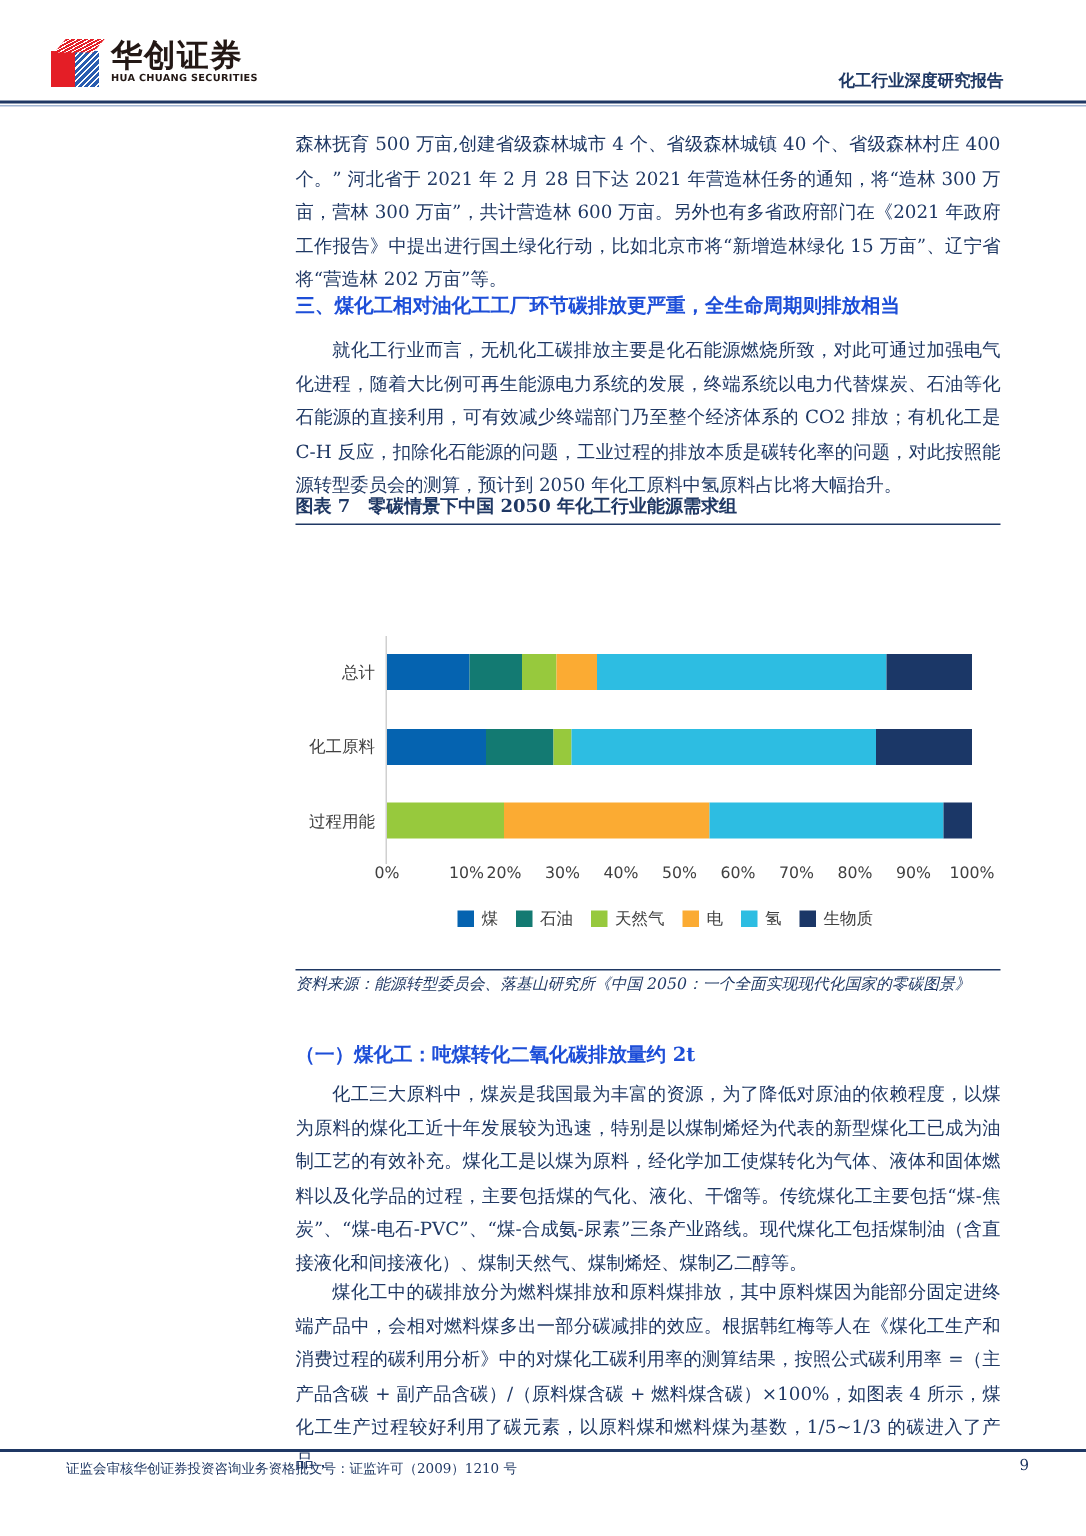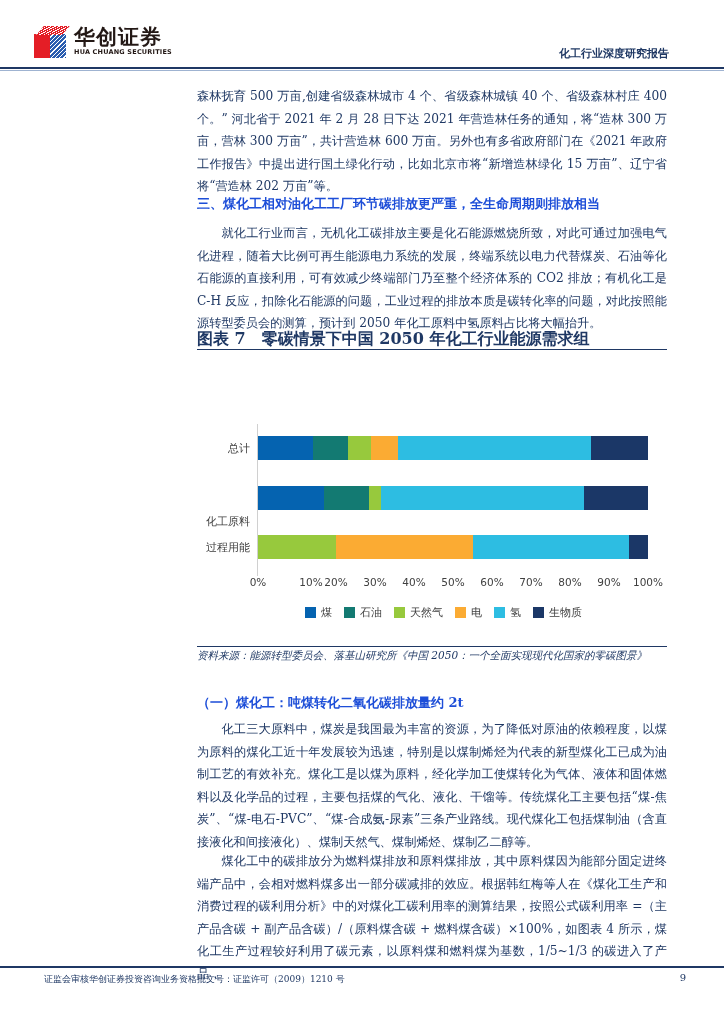--- a/index.html
+++ b/index.html
@@ -15,21 +15,21 @@
   .logo-text .cn { font-family:"DejaVu Sans", sans-serif; font-weight:bold; font-size:21px; color:#231815; letter-spacing:1px; line-height:22px; }
   .logo-text .en { font-family:"DejaVu Sans", sans-serif; font-weight:bold; font-size:6.5px; color:#231815; letter-spacing:0.2px; }
   .header-right { position:absolute; right:55px; top:46px; font-size:11px; font-weight:bold; color:#1f3864; }
   .header-rule { position:absolute; left:0; right:0; top:67px; height:2px; background:#1f3864; }
   .header-rule2 { position:absolute; left:0; right:0; top:70px; height:1px; background:#9fb3d1; }
 
   .content { position:absolute; left:197px; width:470px; }
   .p { font-size:12.2px; line-height:22.6px; text-align:justify; margin:0; color:#1f3864; }
   .indent { text-indent:2em; }
   .h3 { font-size:13px; font-weight:bold; color:#1d4ed8; margin:0; }
-  .fig-title { font-size:16px; font-weight:bold; color:#1f3864; }
+  .fig-title { font-size:12px; font-weight:bold; color:#1f3864; }
   .fig-rule { position:absolute; left:197px; width:470px; height:1px; background:#1f3864; }
 
   .chart-title { position:absolute; left:197px; width:470px; top:370px; text-align:center;
       font-family:"DejaVu Sans", sans-serif; font-size:13px; font-weight:bold; color:#3a4a5e; line-height:19px; }
   .yaxis { position:absolute; left:257px; top:424px; width:1px; height:152px; background:#d0d0d0; }
   .bar-row { position:absolute; left:258px; height:24px; display:flex; }
   .bar-row div { height:100%; }
   .ylabel { position:absolute; width:60px; left:190px; text-align:right; font-family:"DejaVu Sans", sans-serif; font-size:11px; color:#404040; }
   .xtick { position:absolute; top:576px; font-family:"DejaVu Sans", sans-serif; font-size:10.5px; color:#404040; transform:translateX(-50%); }
   .legend { position:absolute; top:605px; left:305px; display:flex; align-items:center; font-family:"DejaVu Sans", sans-serif; font-size:11px; color:#404040; }
@@ -75,21 +75,21 @@
   <div class="fig-title">图表 7　零碳情景下中国 2050 年化工行业能源需求组</div>
 </div>
 <div class="fig-rule" style="top:349px;"></div>
 
 <div class="chart-title">
 </div>
 
 <div class="yaxis"></div>
 
 <div class="ylabel" style="top:441px;">总计</div>
-<div class="ylabel" style="top:490px;margin-top:24px;">化工原料</div>
+<div class="ylabel" style="top:490px;">化工原料</div>
 <div class="ylabel" style="top:540px;">过程用能</div>
 
 <div class="bar-row" style="top:436px;">
     <div title="煤: 14%" style="width: 54.6px; background: rgb(5, 99, 176);"></div>
     <div title="石油: 9%" style="width: 35.1px; background: rgb(19, 122, 114);"></div>
     <div title="天然气: 6%" style="width: 23.4px; background: rgb(151, 201, 61);"></div>
     <div title="电: 7%" style="width: 27.3px; background: rgb(251, 171, 51);"></div>
     <div title="氢: 49.5%" style="width: 193.05px; background: rgb(45, 189, 226);"></div>
     <div title="生物质: 14.5%" style="width: 56.55px; background: rgb(27, 55, 103);"></div>
   </div>

